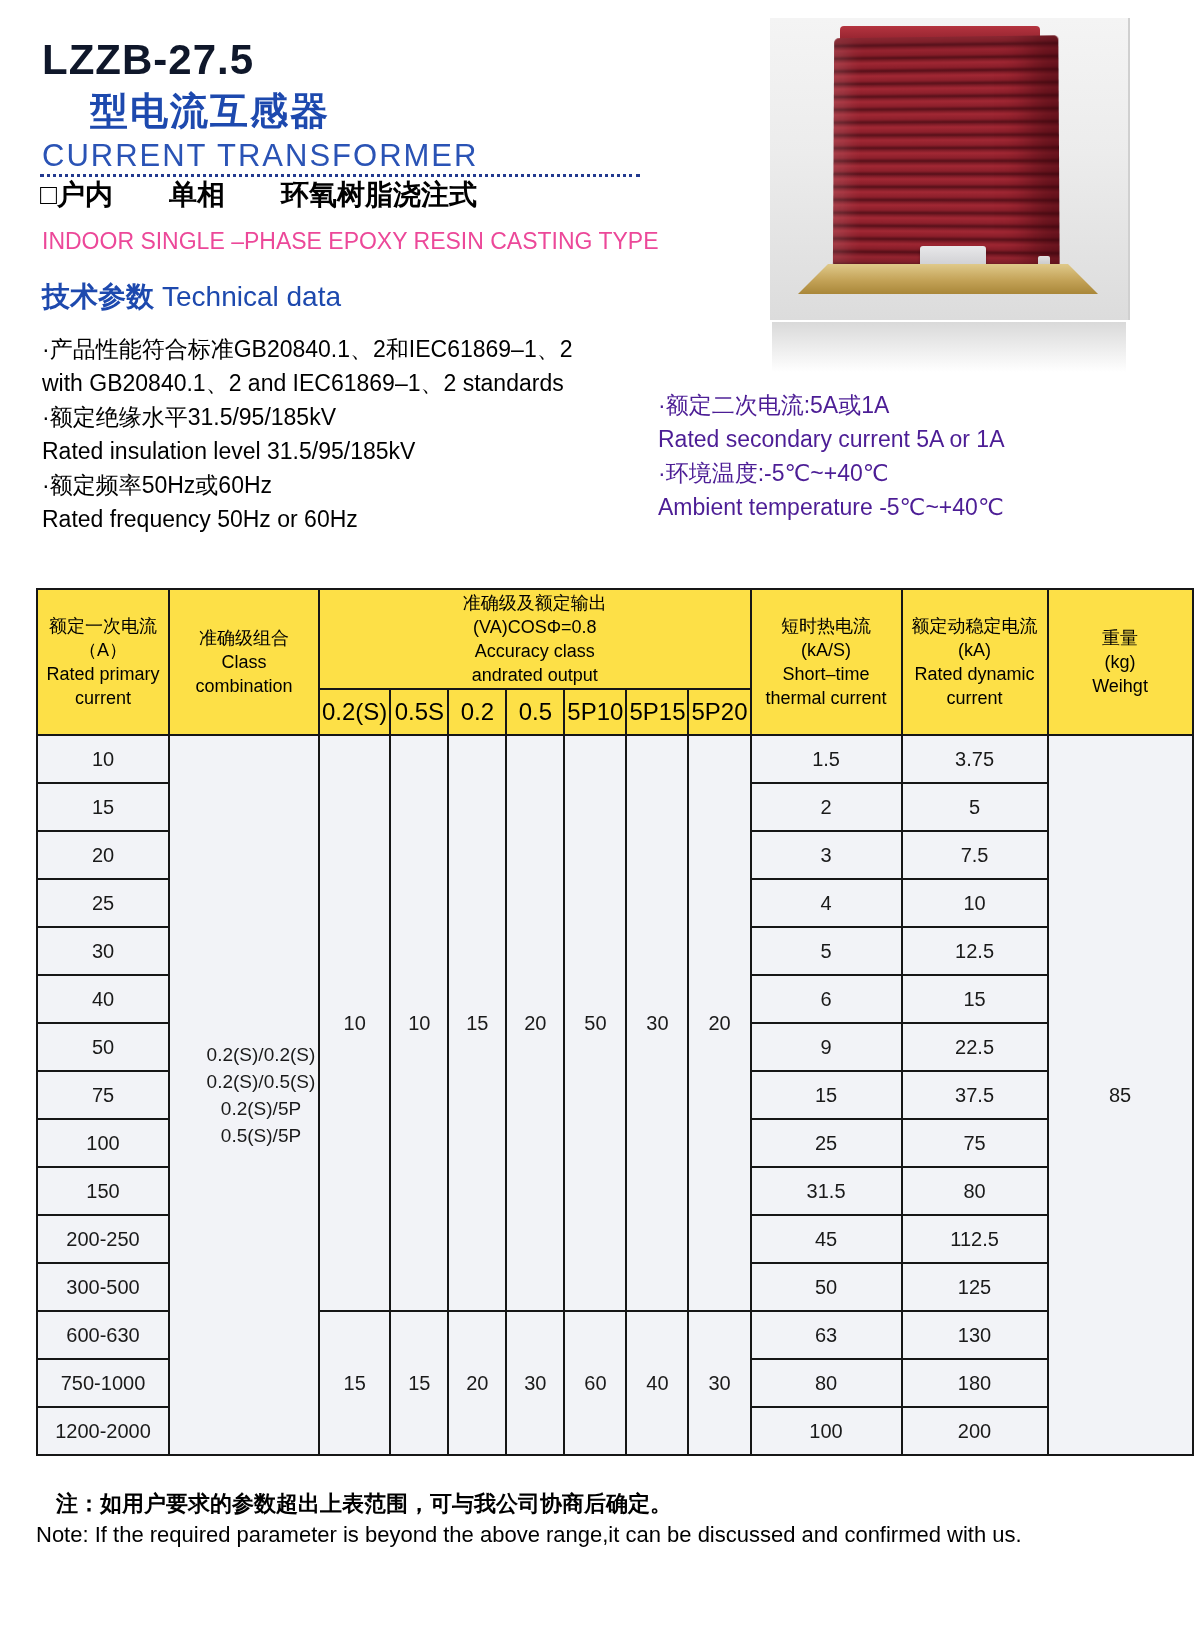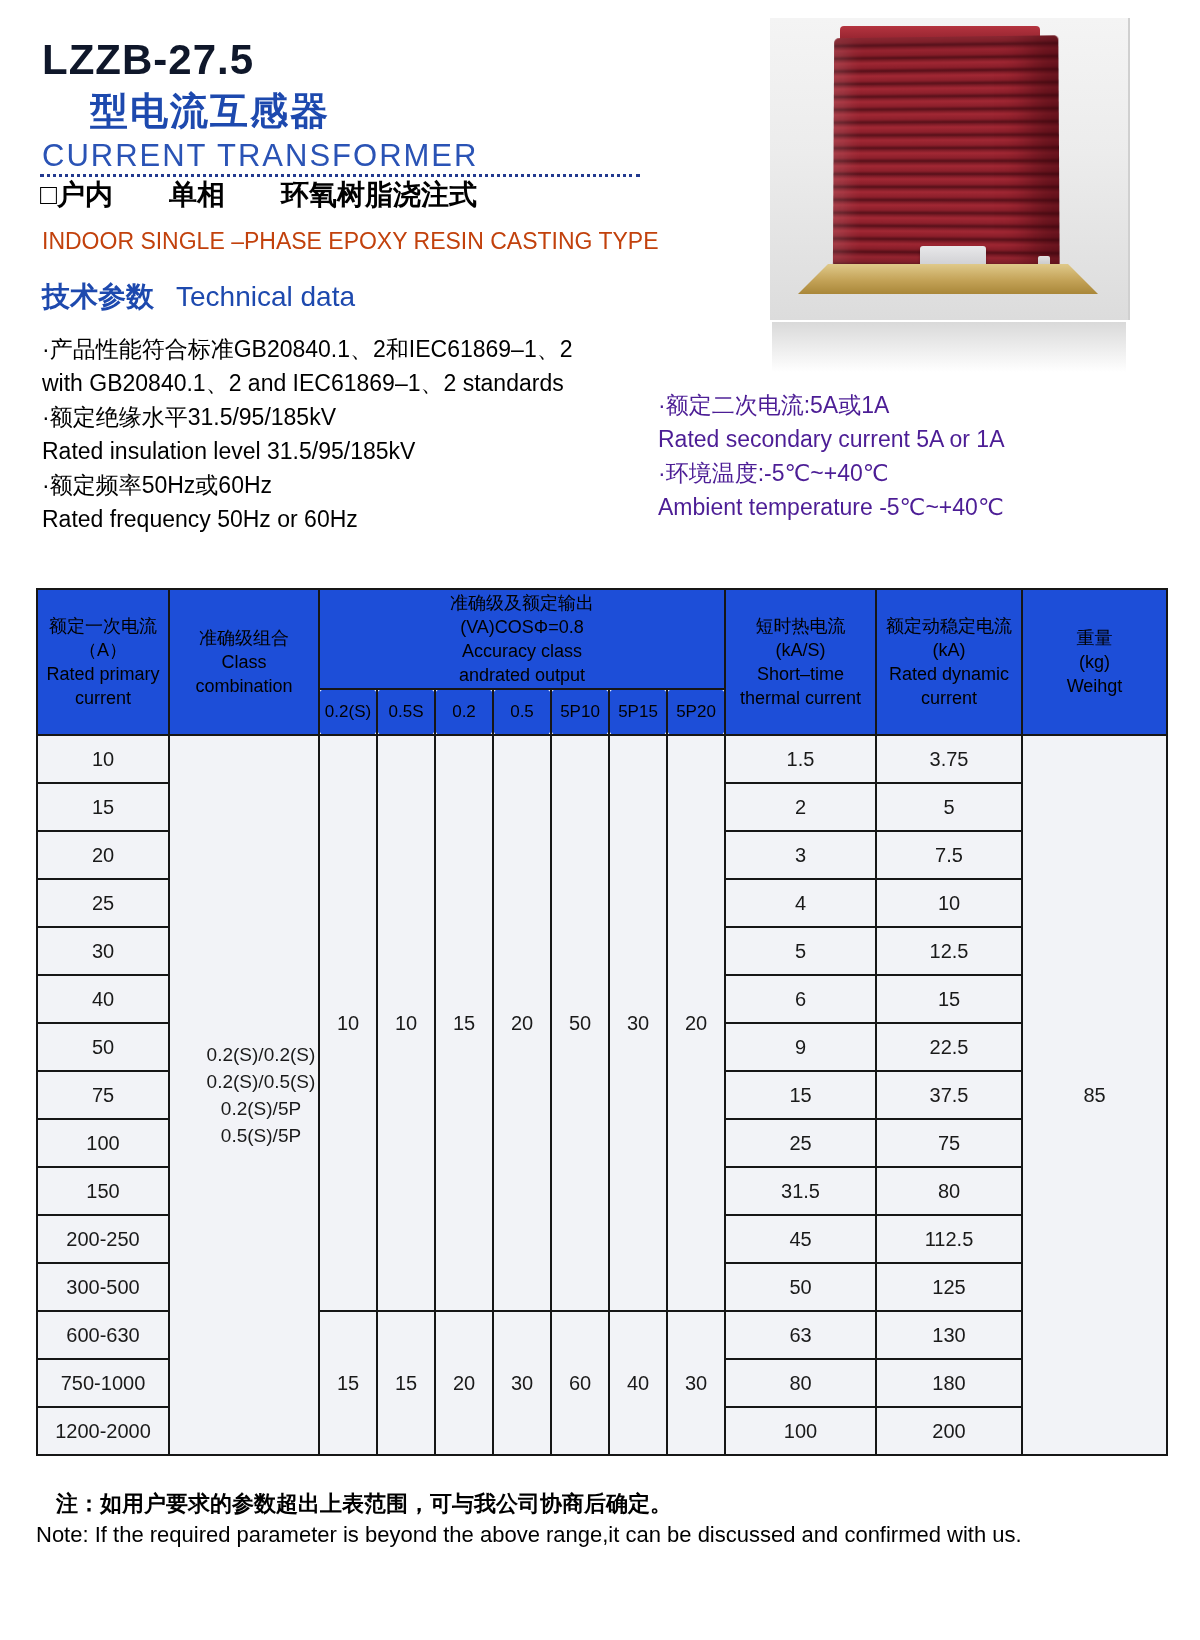--- a/index.html
+++ b/index.html
@@ -9,23 +9,23 @@
     overflow:hidden;
   }
   .abs{position:absolute;}
 
   
   .model{left:42px;top:36px;font-size:42px;font-weight:bold;color:#0f172a;letter-spacing:1px;}
   .title-cn{left:42px;top:86px;font-size:38px;font-weight:bold;color:#1d49ae;letter-spacing:2px;margin-left:48px;}
   .title-en{left:42px;top:138px;font-size:31px;color:#2a53b5;letter-spacing:2px;}
   .dotted-rule{left:40px;top:160px;width:600px;height:14px;border-bottom:3px dotted #22398f;}
   .type-cn{left:40px;top:176px;font-size:28px;font-weight:bold;color:#000;}
-  .type-en{left:42px;top:228px;font-size:23px;color:#c2410c;}
+  .type-en{left:42px;top:228px;font-size:23px;color:#ec4899;}
   .section{left:42px;top:278px;font-size:28px;color:#1d49ae;}
-  .section .cn{font-weight:bold;margin-right:22px;}
+  .section .cn{font-weight:bold;margin-right:8px;}
 
   .specs-left{left:42px;top:332px;font-size:23px;line-height:34px;color:#000;}
   .specs-right{left:658px;top:388px;font-size:23px;line-height:34px;color:#4c1d95;}
 
   
   .photo{left:770px;top:18px;width:358px;height:302px;
     background:linear-gradient(180deg,#f4f4f4 0%,#ececec 45%,#dcdcdc 100%);
     border-right:2px solid #d0d0d0;}
   .photo-shadow{left:772px;top:322px;width:354px;height:50px;
     background:linear-gradient(180deg,#d9d9d9 0%,rgba(255,255,255,0) 100%);}
@@ -41,24 +41,24 @@
   .terminal{position:absolute;left:150px;top:228px;width:66px;height:38px;border-radius:3px;
     background:linear-gradient(180deg,#e8e8ea,#b9b9bd);box-shadow:0 2px 3px rgba(0,0,0,.25);}
   .bolt{position:absolute;width:12px;height:26px;background:linear-gradient(180deg,#e2e2e2,#9a9a9a);border-radius:2px;}
   .bolt.b1{left:70px;top:246px;}
   .bolt.b2{left:268px;top:238px;}
 
   
   .tbl-wrap{left:36px;top:588px;}
   table{border-collapse:collapse;table-layout:fixed;}
   th,td{border:2px solid #161616;text-align:center;vertical-align:middle;padding:0 2px;}
-  thead th{background:#1d4ed8;font-weight:normal;font-size:18px;line-height:24px;color:#000;}
+  thead th{background:#fde047;font-weight:normal;font-size:18px;line-height:24px;color:#000;}
   thead tr.tier1{height:100px;}
   thead tr.tier2{height:46px;}
-  thead tr.tier2 th{font-size:17px;border-radius:6px;}
+  thead tr.tier2 th{font-size:24px;}
   tbody td{background:#f2f3f7;font-size:20px;color:#1a1a1a;}
   tbody tr{height:48px;}
   td.combo{font-size:19px;line-height:27px;padding-left:36px;}
 
   
   .note{left:36px;top:1488px;font-size:22px;line-height:31px;color:#000;}
   .note .cn{font-weight:bold;margin-left:20px;}
 </style>
 </head>
 <body>

